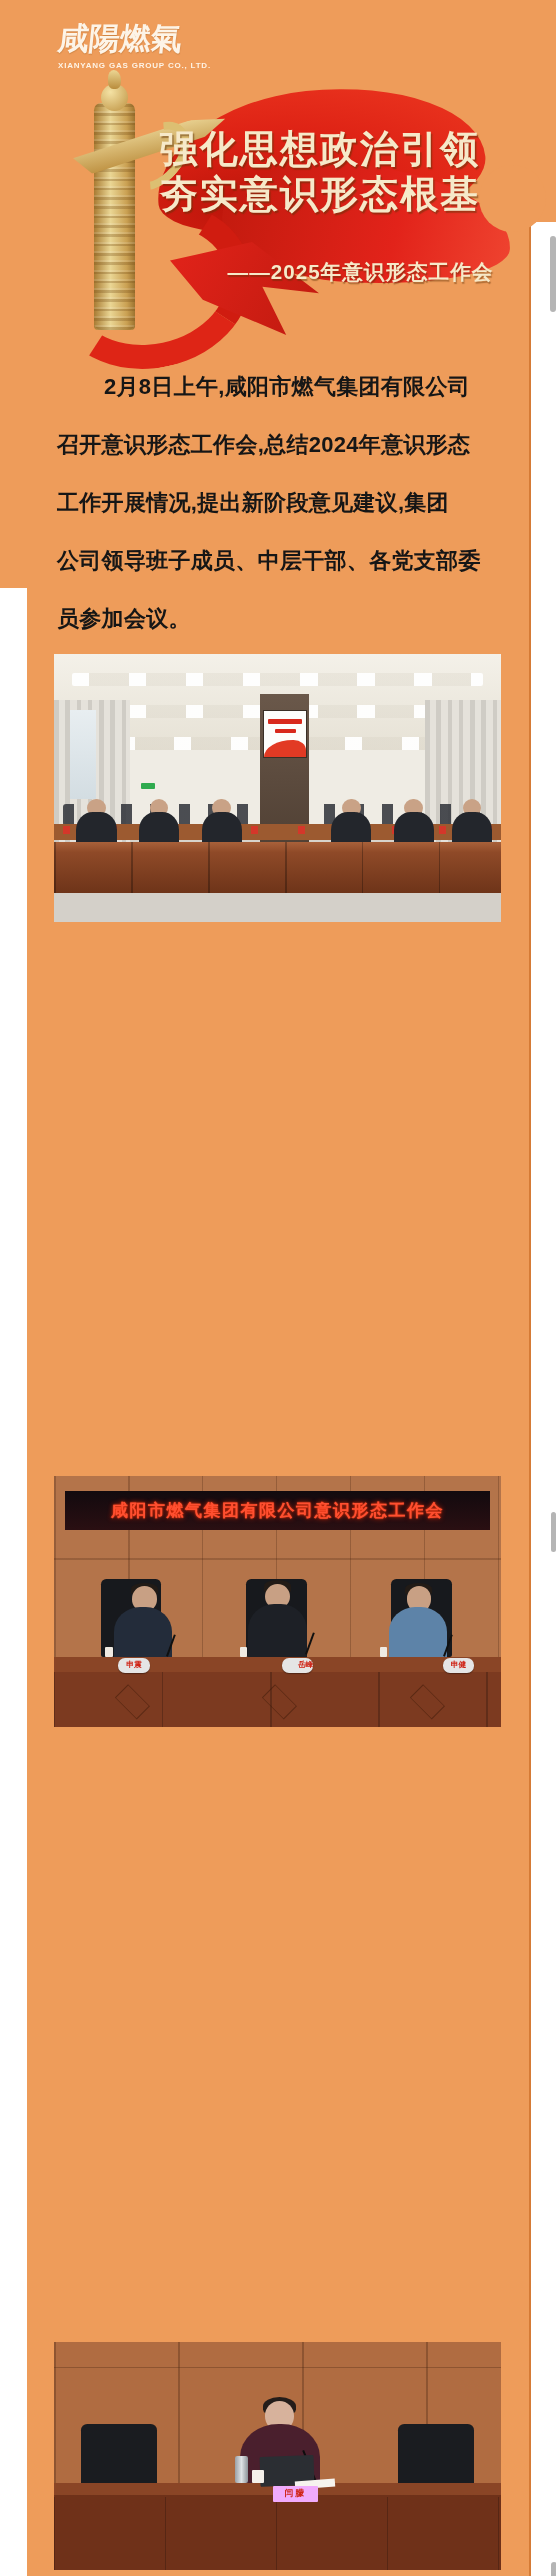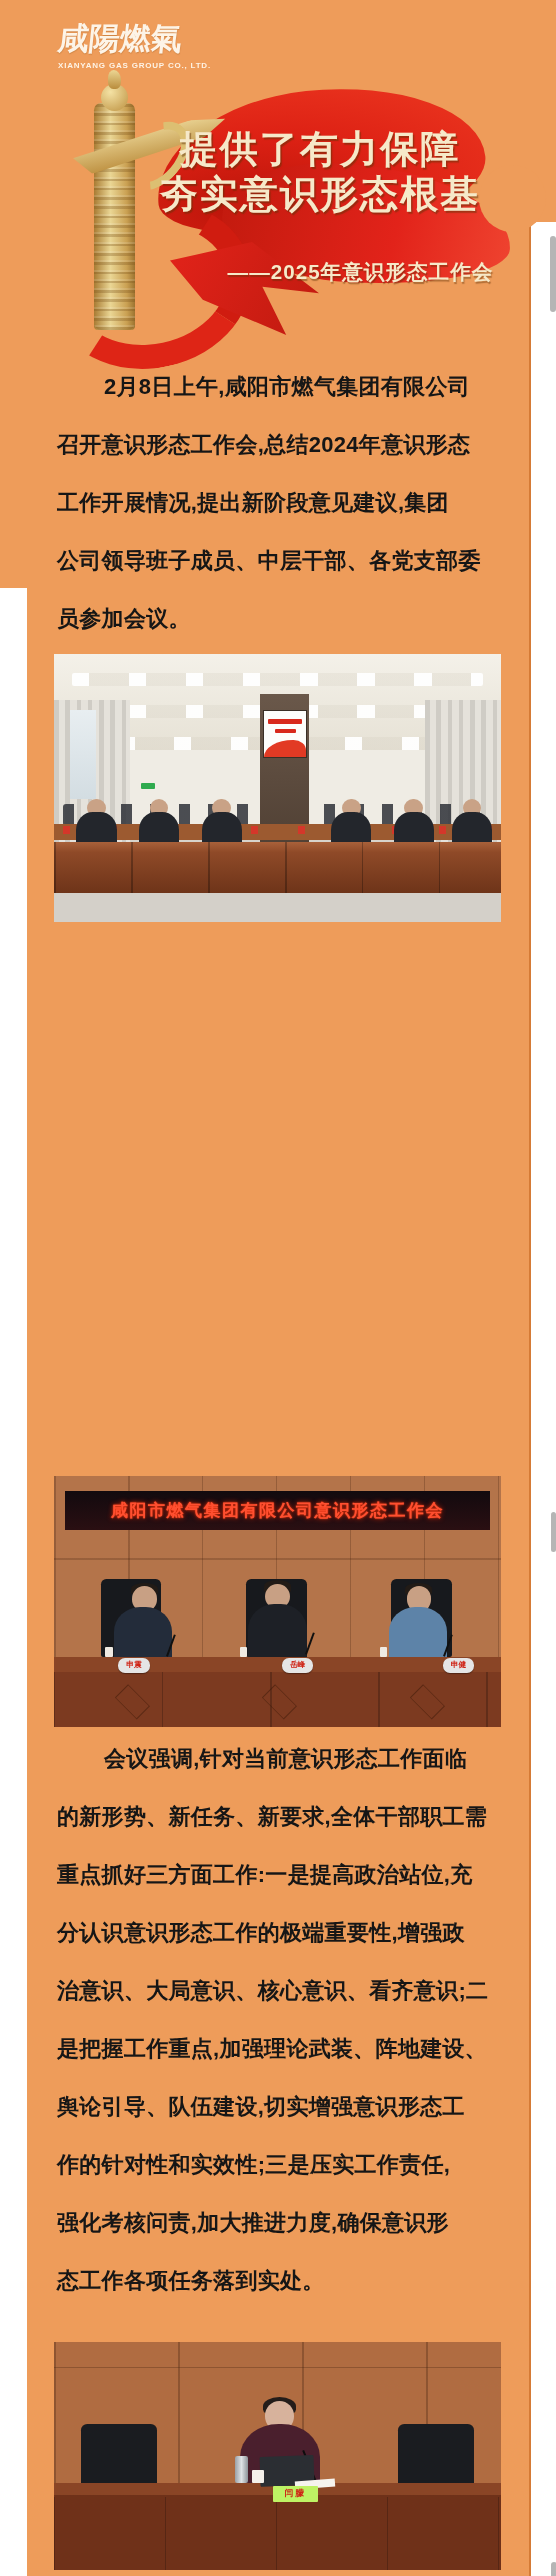--- a/index.html
+++ b/index.html
@@ -123,21 +123,21 @@
   #p3-head{left:47.2%;top:26%;width:6.6%;height:13%;background:#d7b29c;border-radius:50%;}
   #p3-hair{left:46.8%;top:24%;width:7.4%;height:8%;background:#241d1a;border-radius:50% 50% 30% 30%;}
   #p3-torso{left:41.5%;top:36%;width:18%;height:30%;background:#4a1f2d;border-radius:48% 48% 5.2px 5.2px;}
   #p3-desk{left:0;top:62%;width:100%;height:38%;background:linear-gradient(#8a4526 0 14%,#6f3119 14%);}
   #p3-deskgrooves{left:0;top:68%;width:100%;height:32%;
       background:repeating-linear-gradient(90deg,rgba(0,0,0,.22) 0 1.5px,rgba(0,0,0,0) 1.5px 111px);}
   #p3-laptop{left:46%;top:50%;width:12%;height:13%;background:#2b2e33;border-radius:1.5px;transform:rotate(-2deg);}
   #p3-thermos{left:40.5%;top:50%;width:3%;height:12%;background:linear-gradient(90deg,#9aa0a6,#dfe3e6,#8d9399);border-radius:2.1px;}
   #p3-cup{left:44.3%;top:56%;width:2.6%;height:6%;background:#f4f0ea;border-radius:1px;}
   #p3-mic{left:57%;top:47%;width:2.1px;height:16%;background:#0d0d0d;transform:rotate(-22deg);}
-  #p3-card{left:49%;top:63%;width:10%;height:7%;background:#bef264;border-radius:1px;
+  #p3-card{left:49%;top:63%;width:10%;height:7%;background:#f0abfc;border-radius:1px;
       display:flex;align-items:center;justify-content:center;font-size:8.8px;font-weight:700;}
   #p3-card span{color:#cf2315;letter-spacing:2.1px;}
   #p3-paper{left:54%;top:60.5%;width:9%;height:3.5%;background:#f6f3ee;transform:rotate(-4deg);}
 
   
   .scroll-handle{background:#b5b5b5;border-radius:3.1px;z-index:6;}
   #sb1{left:550px;top:236px;width:6.2px;height:76px;}
   #sb2{left:551px;top:1512px;width:5.2px;height:40px;}
   #sb3{left:551px;top:2562px;width:5.7px;height:75px;}
 </style>
@@ -158,26 +158,25 @@
   <div class="abs" id="ribbon-b"></div>
   <div class="abs" id="pillar"></div>
   <div class="abs" id="pillar-texture"></div>
   <div class="abs" id="pillar-cap"></div>
   <div class="abs" id="pillar-tip"></div>
   <div class="abs" id="pillar-wing"></div>
   <div class="abs" id="pillar-hook"></div>
 
   <div class="abs" id="logo-zh">咸陽燃氣</div>
   <div class="abs" id="logo-en">XIANYANG GAS GROUP CO., LTD.</div>
-  <div class="abs title" id="title1">提供了有力保障</div>
+  <div class="abs title" id="title1">强化思想政治引领</div>
   <div class="abs title" id="title2">夯实意识形态根基</div>
   <div class="abs" id="subtitle">——2025年意识形态工作会</div>
 
   <div class="abs para" id="para1">2月8日上午,咸阳市燃气集团有限公司<br>召开意识形态工作会,总结2024年意识形态<br>工作开展情况,提出新阶段意见建议,集团<br>公司领导班子成员、中层干部、各党支部委<br>员参加会议。</div>
-  <div class="abs para" id="para3">会议强调,针对当前意识形态工作面临<br>的新形势、新任务、新要求,全体干部职工需<br>重点抓好三方面工作:一是提高政治站位,充<br>分认识意识形态工作的极端重要性,增强政<br>治意识、大局意识、核心意识、看齐意识;二<br>是把握工作重点,加强理论武装、阵地建设、<br>舆论引导、队伍建设,切实增强意识形态工<br>作的针对性和实效性;三是压实工作责任,<br>强化考核问责,加大推进力度,确保意识形<br>态工作各项任务落到实处。</div>
 
   <div class="abs photo" id="photo1">
     <div class="abs" id="p1-ceiling"></div>
     <div class="abs p1-lights" style="top:7%;"></div>
     <div class="abs p1-lights" style="top:19%;"></div>
     <div class="abs p1-lights" style="top:31%;left:14%;width:72%;"></div>
     <div class="abs" id="p1-wallback"></div>
     <div class="abs p1-curtain" style="left:0;"></div>
     <div class="abs p1-curtain" style="left:83%;"></div>
     <div class="abs" id="p1-window"></div>
@@ -233,21 +232,21 @@
     <div class="abs" id="p2-deskgrooves"></div>
     <div class="abs p2-diamond" style="left:14%;"></div>
     <div class="abs p2-diamond" style="left:47%;"></div>
     <div class="abs p2-diamond" style="left:80%;"></div>
     <div class="abs p2-cup" style="left:11.5%;top:68%;"></div>
     <div class="abs p2-cup" style="left:41.5%;top:68%;"></div>
     <div class="abs p2-cup" style="left:73%;top:68%;"></div>
     <div class="abs p2-card" style="left:14.4%;">
         <span>申震</span>
       </div>
-    <div class="abs p2-card" style="left:51%;">
+    <div class="abs p2-card" style="left:51%;justify-content:flex-end;">
         <span>岳峰</span>
       </div>
     <div class="abs p2-card" style="left:87%;">
         <span>申健</span>
       </div>
   </div>
 
   <div class="abs photo" id="photo3">
     <div class="abs" id="p3-wall"></div>
     <div class="abs" id="p3-wallgrid"></div>

